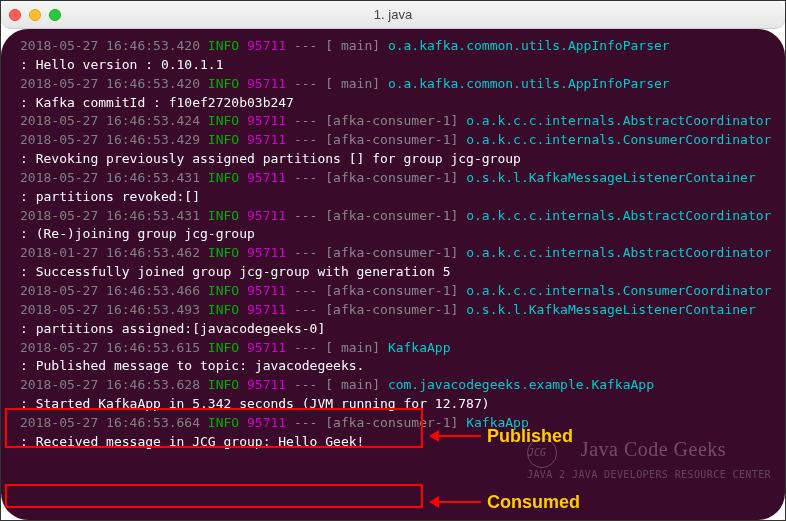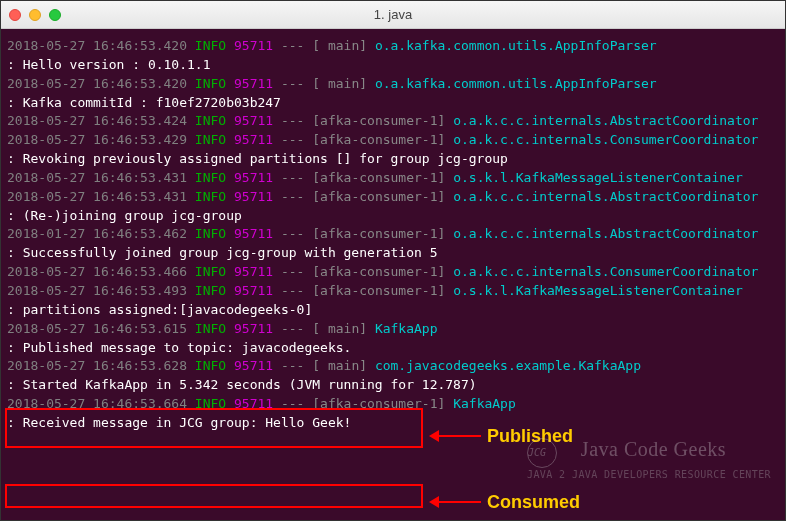--- a/index.html
+++ b/index.html
@@ -12,37 +12,39 @@
     border: 1px solid #333;
   }
   .titlebar {
     height: 28px;
     background: linear-gradient(#f6f6f6, #e6e6e6);
     border-bottom: 1px solid #ccc;
     display: flex;
     align-items: center;
     padding: 0 8px;
     position: relative;
+    border-radius: 10px;
   }
   .traffic { display: flex; gap: 8px; }
   .dot { width: 12px; height: 12px; border-radius: 50%; }
   .red { background: #ff5f56; border: 1px solid #e0443e; }
   .yellow { background: #ffbd2e; border: 1px solid #dea123; }
   .green { background: #27c93f; border: 1px solid #1aab29; }
   .title { position: absolute; left: 0; right: 0; text-align: center; font-size: 13px; color: #444; }
   .term {
     background: #3a0a2a;
     height: calc(100% - 28px);
-    padding: 8px 6px;
+    padding: 8px 19px;
     font-family: Menlo, Consolas, monospace;
     font-size: 13px;
     line-height: 1.45;
     color: #fff;
     overflow: hidden;
     position: relative;
+    border-radius: 27px;
   }
   .line { white-space: nowrap; }
   .ts { color: #808080; }
   .inf { color: #00b000; }
   .pid { color: #d000d0; }
   .dash { color: #888; }
   .thr { color: #888; }
   .cls { color: #00cccc; }
   .cont { color: #fff; }
 
@@ -117,20 +119,21 @@
 <div class="term">
   <div id="loglines">
       <div class="line"><span class="ts">2018-05-27 16:46:53.420</span>  <span class="inf">INFO</span> <span class="pid">95711</span> <span class="dash">---</span> <span class="thr">[           main]</span> <span class="cls">o.a.kafka.common.utils.AppInfoParser</span></div>
       <div class="line cont">: Hello version : 0.10.1.1</div>
       <div class="line"><span class="ts">2018-05-27 16:46:53.420</span>  <span class="inf">INFO</span> <span class="pid">95711</span> <span class="dash">---</span> <span class="thr">[           main]</span> <span class="cls">o.a.kafka.common.utils.AppInfoParser</span></div>
       <div class="line cont">: Kafka commitId : f10ef2720b03b247</div>
       <div class="line"><span class="ts">2018-05-27 16:46:53.424</span>  <span class="inf">INFO</span> <span class="pid">95711</span> <span class="dash">---</span> <span class="thr">[afka-consumer-1]</span> <span class="cls">o.a.k.c.c.internals.AbstractCoordinator</span></div>
       <div class="line"><span class="ts">2018-05-27 16:46:53.429</span>  <span class="inf">INFO</span> <span class="pid">95711</span> <span class="dash">---</span> <span class="thr">[afka-consumer-1]</span> <span class="cls">o.a.k.c.c.internals.ConsumerCoordinator</span></div>
       <div class="line cont">: Revoking previously assigned partitions [] for group jcg-group</div>
       <div class="line"><span class="ts">2018-05-27 16:46:53.431</span>  <span class="inf">INFO</span> <span class="pid">95711</span> <span class="dash">---</span> <span class="thr">[afka-consumer-1]</span> <span class="cls">o.s.k.l.KafkaMessageListenerContainer</span></div>
+      <div class="line cont">: partitions revoked:[]</div>
       <div class="line"><span class="ts">2018-05-27 16:46:53.431</span>  <span class="inf">INFO</span> <span class="pid">95711</span> <span class="dash">---</span> <span class="thr">[afka-consumer-1]</span> <span class="cls">o.a.k.c.c.internals.AbstractCoordinator</span></div>
       <div class="line cont">: (Re-)joining group jcg-group</div>
       <div class="line"><span class="ts">2018-01-27 16:46:53.462</span>  <span class="inf">INFO</span> <span class="pid">95711</span> <span class="dash">---</span> <span class="thr">[afka-consumer-1]</span> <span class="cls">o.a.k.c.c.internals.AbstractCoordinator</span></div>
       <div class="line cont">: Successfully joined group jcg-group with generation 5</div>
       <div class="line"><span class="ts">2018-05-27 16:46:53.466</span>  <span class="inf">INFO</span> <span class="pid">95711</span> <span class="dash">---</span> <span class="thr">[afka-consumer-1]</span> <span class="cls">o.a.k.c.c.internals.ConsumerCoordinator</span></div>
       <div class="line"><span class="ts">2018-05-27 16:46:53.493</span>  <span class="inf">INFO</span> <span class="pid">95711</span> <span class="dash">---</span> <span class="thr">[afka-consumer-1]</span> <span class="cls">o.s.k.l.KafkaMessageListenerContainer</span></div>
       <div class="line cont">: partitions assigned:[javacodegeeks-0]</div>
       <div class="line"><span class="ts">2018-05-27 16:46:53.615</span>  <span class="inf">INFO</span> <span class="pid">95711</span> <span class="dash">---</span> <span class="thr">[           main]</span> <span class="cls">KafkaApp</span></div>
       <div class="line cont">: Published message to topic: javacodegeeks.</div>
       <div class="line"><span class="ts">2018-05-27 16:46:53.628</span>  <span class="inf">INFO</span> <span class="pid">95711</span> <span class="dash">---</span> <span class="thr">[           main]</span> <span class="cls">com.javacodegeeks.example.KafkaApp</span></div>

